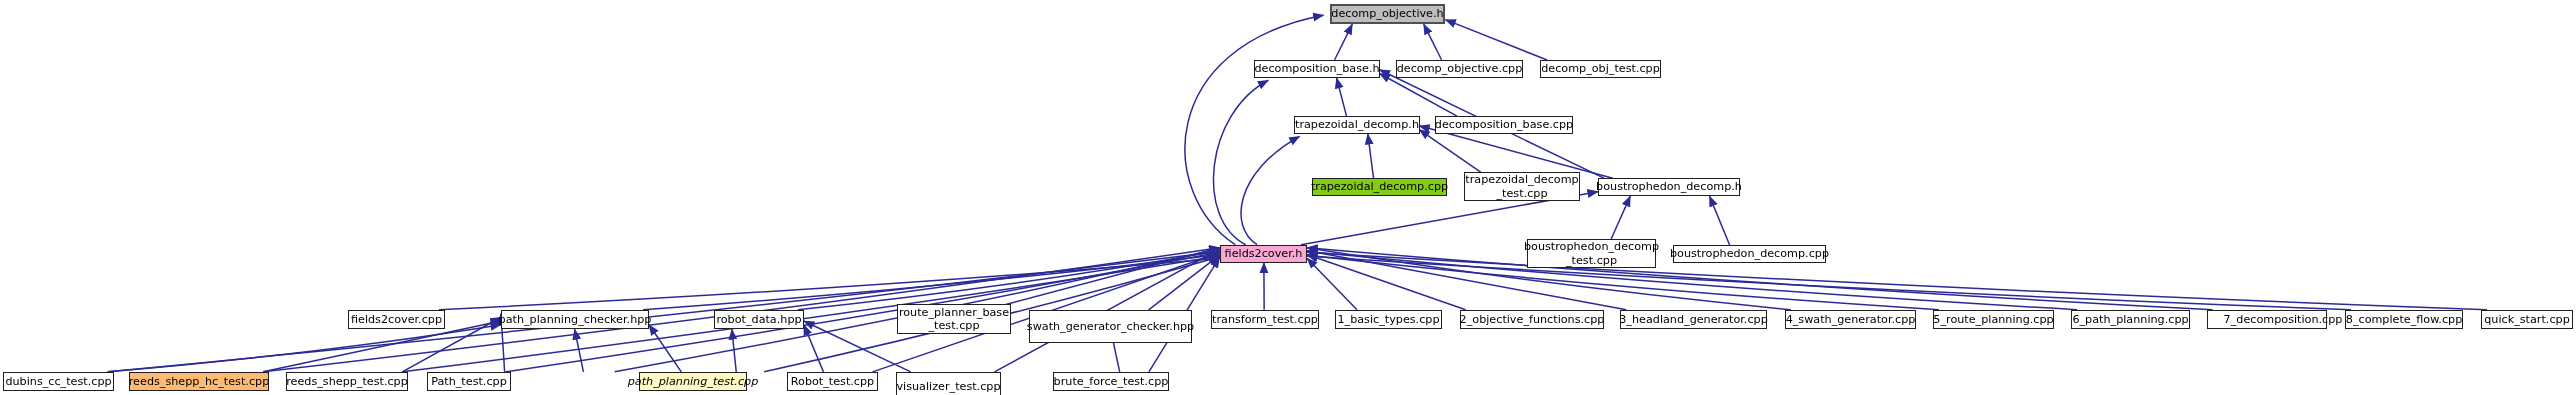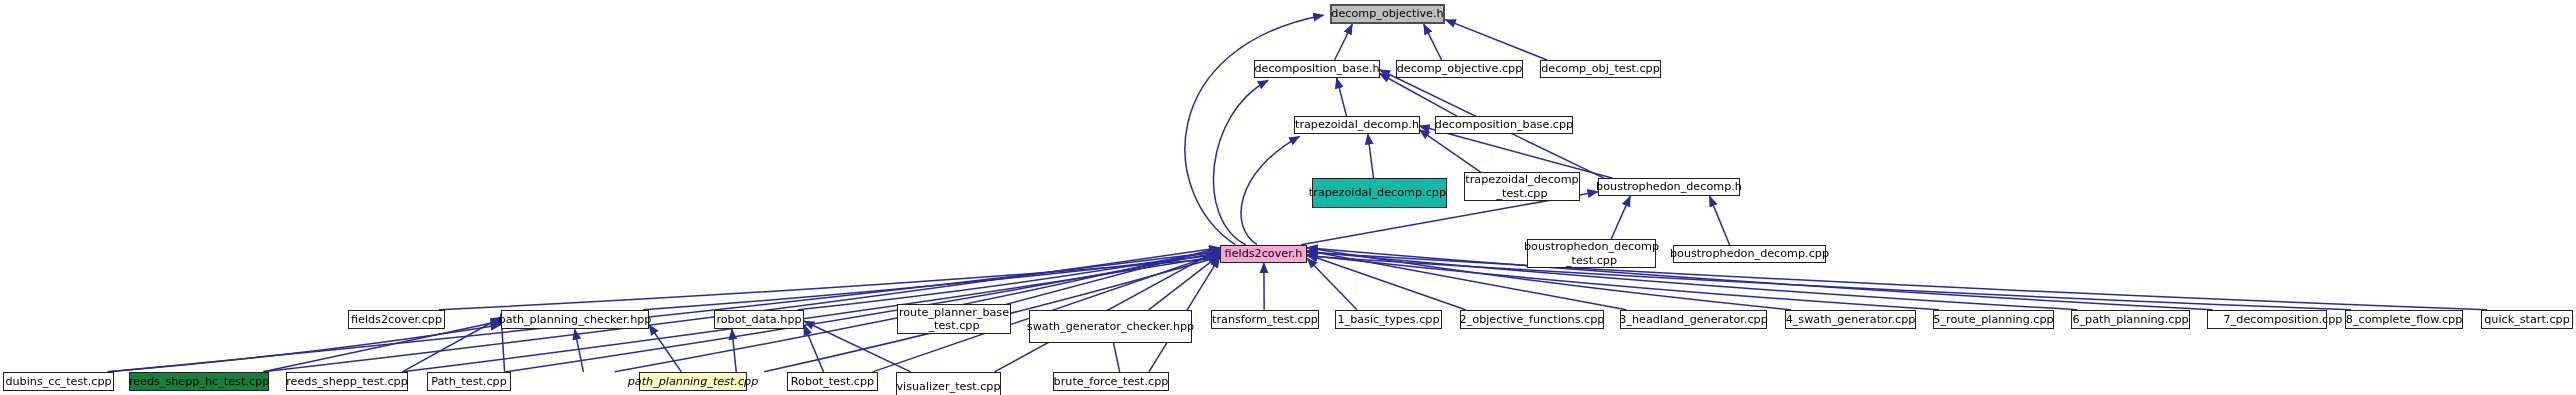--- a/index.html
+++ b/index.html
@@ -108,21 +108,21 @@
       </div>
       <div class="gnode" style="left: 1540px; top: 60px; width: 121px; height: 18px; background: rgb(255, 255, 255); border-color: rgb(31, 31, 31); color: rgb(0, 0, 0);">
         <span>decomp_obj_test.cpp</span>
       </div>
       <div class="gnode" style="left: 1294px; top: 116px; width: 126px; height: 18px; background: rgb(255, 255, 255); border-color: rgb(31, 31, 31); color: rgb(0, 0, 0);">
         <span>trapezoidal_decomp.h</span>
       </div>
       <div class="gnode" style="left: 1435px; top: 116px; width: 138px; height: 18px; background: rgb(255, 255, 255); border-color: rgb(31, 31, 31); color: rgb(0, 0, 0);">
         <span>decomposition_base.cpp</span>
       </div>
-      <div class="gnode" style="left: 1312px; top: 178px; width: 135px; height: 30px; background: #14b8a6; border-color: rgb(31, 31, 31); color: rgb(0, 0, 0); align-items: flex-end;">
+      <div class="gnode" style="left: 1312px; top: 178px; width: 135px; height: 18px; background: #84cc16; border-color: rgb(31, 31, 31); color: rgb(0, 0, 0);">
         <span>trapezoidal_decomp.cpp</span>
       </div>
       <div class="gnode" style="left: 1464px; top: 172px; width: 116px; height: 29px; background: rgb(255, 255, 255); border-color: rgb(31, 31, 31); color: rgb(0, 0, 0);">
         <span>trapezoidal_decomp</span>
         <span>_test.cpp</span>
       </div>
       <div class="gnode" style="left: 1598px; top: 178px; width: 142px; height: 18px; background: rgb(255, 255, 255); border-color: rgb(31, 31, 31); color: rgb(0, 0, 0);">
         <span>boustrophedon_decomp.h</span>
       </div>
       <div class="gnode" style="left: 1220px; top: 245px; width: 87px; height: 18px; background: #f9a8d4; border-color: rgb(31, 31, 31); color: rgb(0, 0, 0);">
@@ -177,21 +177,21 @@
       </div>
       <div class="gnode" style="left: 2345px; top: 310px; width: 118px; height: 19.4px; background: rgb(255, 255, 255); border-color: rgb(31, 31, 31); color: rgb(0, 0, 0);">
         <span>8_complete_flow.cpp</span>
       </div>
       <div class="gnode" style="left: 2481px; top: 310px; width: 92px; height: 19.4px; background: rgb(255, 255, 255); border-color: rgb(31, 31, 31); color: rgb(0, 0, 0);">
         <span>quick_start.cpp</span>
       </div>
       <div class="gnode" style="left: 3px; top: 372px; width: 111px; height: 19.4px; background: rgb(255, 255, 255); border-color: rgb(31, 31, 31); color: rgb(0, 0, 0);">
         <span>dubins_cc_test.cpp</span>
       </div>
-      <div class="gnode" style="left: 129px; top: 372px; width: 140px; height: 19.4px; background: #15803d; border-color: rgb(31, 31, 31); color: rgb(0, 0, 0);">
+      <div class="gnode" style="left: 129px; top: 372px; width: 140px; height: 19.4px; background: #fdba74; border-color: rgb(31, 31, 31); color: rgb(0, 0, 0);">
         <span>reeds_shepp_hc_test.cpp</span>
       </div>
       <div class="gnode" style="left: 286px; top: 372px; width: 122px; height: 19.4px; background: rgb(255, 255, 255); border-color: rgb(31, 31, 31); color: rgb(0, 0, 0);">
         <span>reeds_shepp_test.cpp</span>
       </div>
       <div class="gnode" style="left: 427px; top: 372px; width: 84px; height: 19.4px; background: rgb(255, 255, 255); border-color: rgb(31, 31, 31); color: rgb(0, 0, 0);">
         <span>Path_test.cpp</span>
       </div>
       <div class="gnode" style="left: 528px; top: 372px; width: 93px; height: 19.4px; background: #ef4444; border-color: rgb(31, 31, 31); color: rgb(0, 0, 0); margin-top: 28px;">
         <span>dubins_test.cpp</span>

